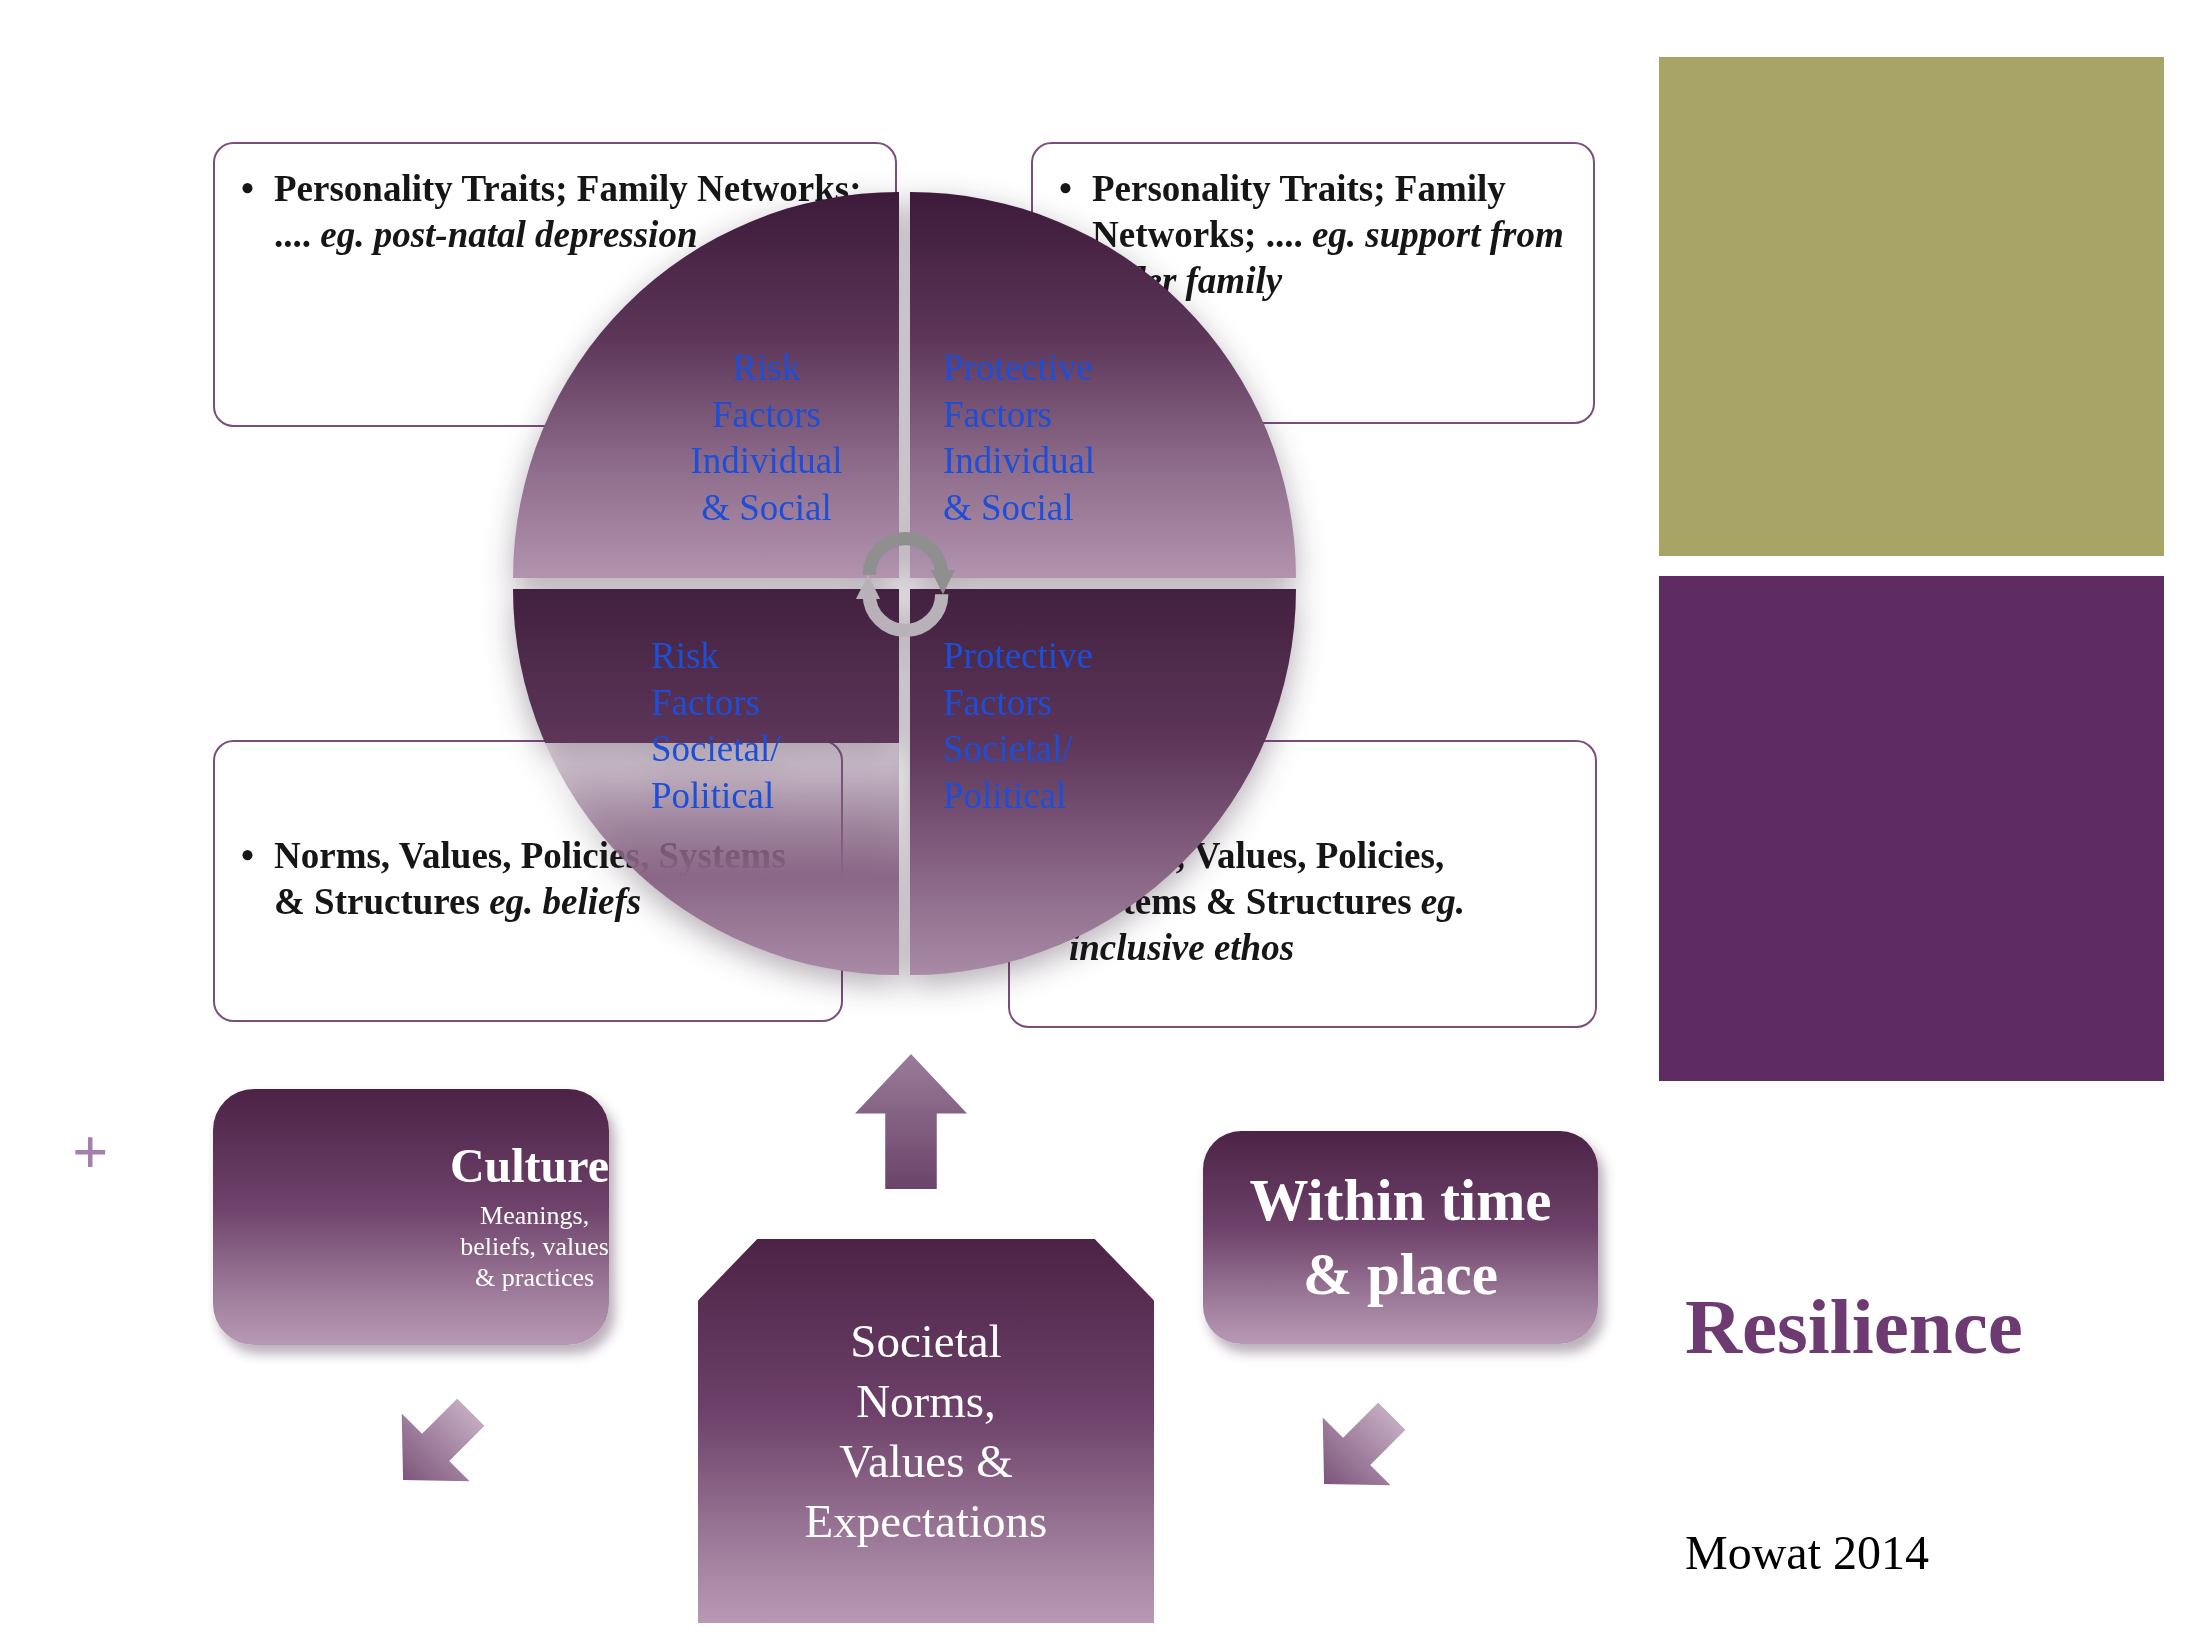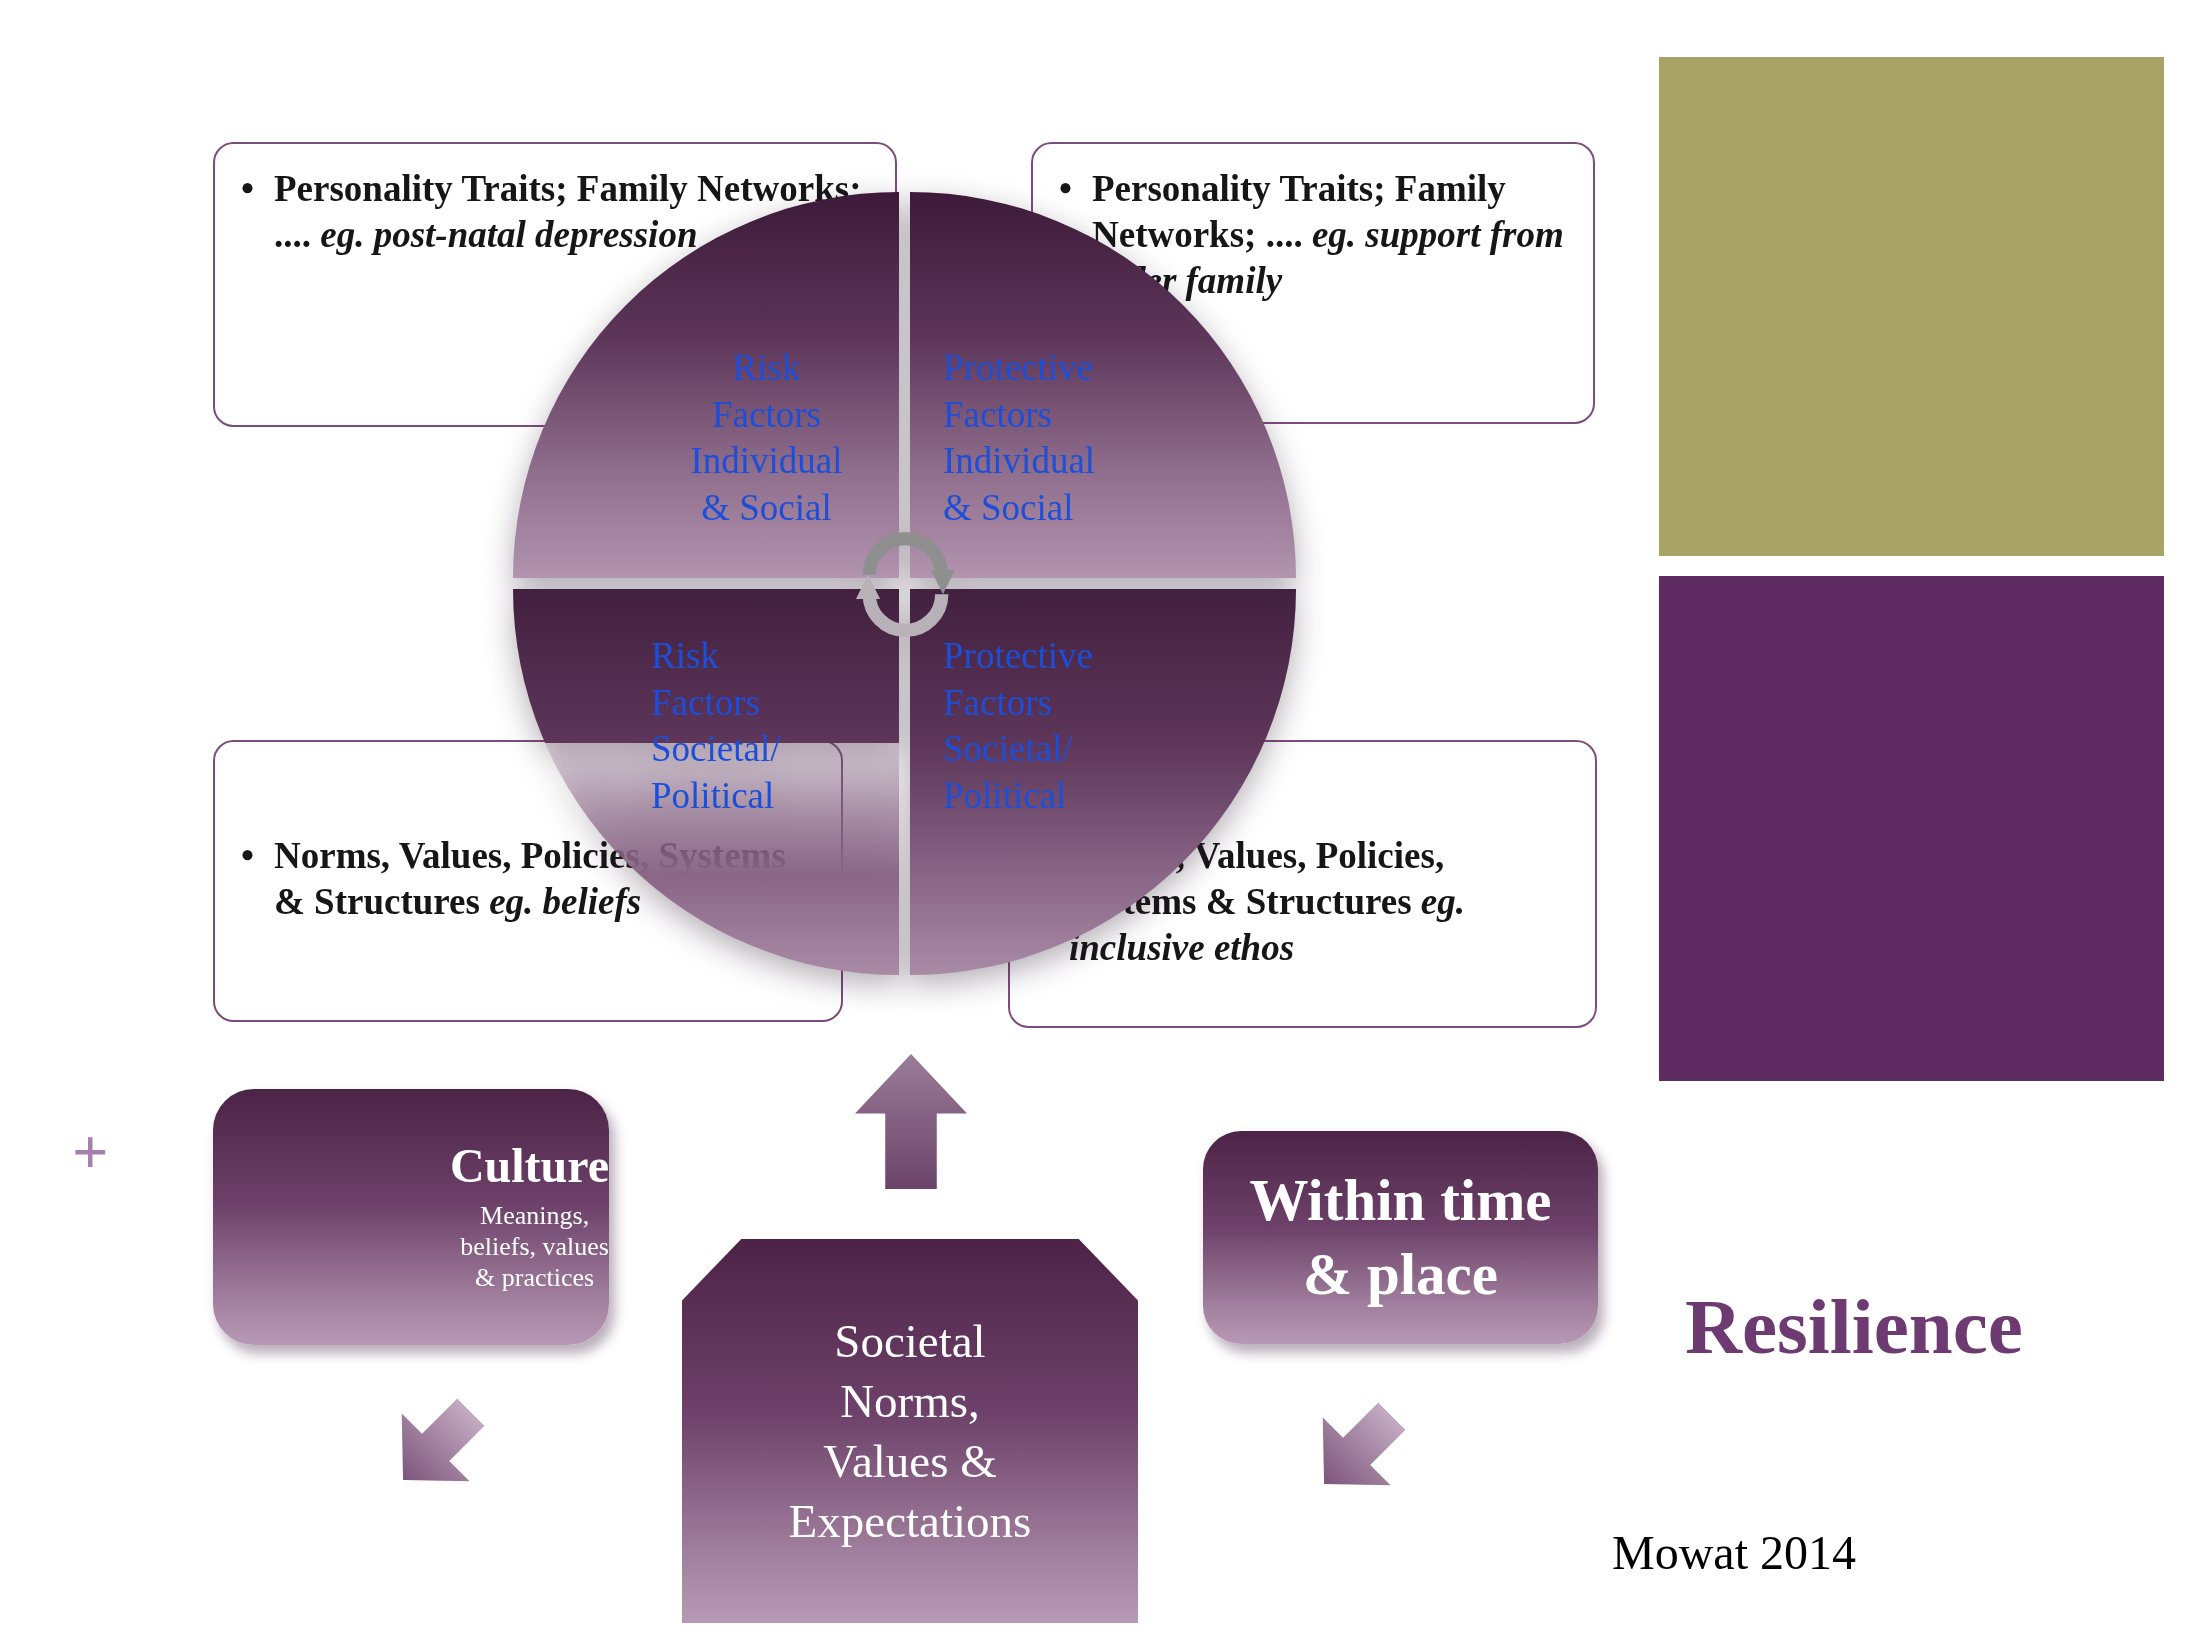--- a/index.html
+++ b/index.html
@@ -41,42 +41,42 @@
   .gradbox{color:#ffffff;text-align:center;position:absolute;z-index:3;
            background:linear-gradient(to bottom,#4c2347 0%,#6d4169 45%,#a584a2 85%,#b899b5 100%);
            box-shadow:5.2px 8.6px 12px rgba(60,30,60,.35);align-items:flex-end;}
   #culture{left:213px;top:1089px;width:396px;height:256px;border-radius:41px;
            display:flex;flex-direction:column;justify-content:center;}
   #culture .title{font-size:48px;font-weight:600;line-height:1.1;}
   #culture .body{font-size:26px;line-height:1.2;white-space:pre-line;margin-top:6.9px;margin-left:40px;}
   #within{left:1203px;top:1131px;width:395px;height:213px;border-radius:38px;
           display:flex;align-items:center;justify-content:center;
           font-size:59px;font-weight:600;line-height:1.25;white-space:pre-line;}
-  #societal{left:682px;top:1239px;width:456px;height:384px;box-shadow:none;
+  #societal{left:698px;top:1239px;width:456px;height:384px;box-shadow:none;
             clip-path:polygon(13% 0,87% 0,100% 16%,100% 100%,0 100%,0 16%);
             display:flex;align-items:center;justify-content:center;
             font-size:47px;line-height:1.28;white-space:pre-line;}
   
   .arrow-up{position:absolute;left:855px;top:1054px;width:112px;height:135px;z-index:4;
             clip-path:polygon(50% 0,100% 44%,73% 44%,73% 100%,27% 100%,27% 44%,0 44%);
             background:linear-gradient(to bottom,#9a7c98,#6b436a);
             filter:drop-shadow(3.4px 5.2px 5.2px rgba(60,30,60,.4));}
   .arrow-sw{position:absolute;width:96px;height:96px;z-index:4;transform:rotate(45deg);
             clip-path:polygon(30% 0,70% 0,70% 52%,100% 52%,50% 100%,0 52%,30% 52%);
             background:linear-gradient(to bottom,#c3abc1,#7d557b);
             filter:drop-shadow(3.4px 3.4px 5.2px rgba(60,30,60,.4));}
   #arrow-sw-1{left:389px;top:1398px;}
   #arrow-sw-2{left:1310px;top:1402px;}
   #plus{position:absolute;left:72px;top:1115px;font-size:64px;font-weight:700;color:#a57fad;z-index:3;}
   
   .swatch{position:absolute;left:1659px;width:505px;z-index:1;}
   #swatch-olive{top:57px;height:499px;}
   #swatch-purple{top:576px;height:505px;}
   #title{position:absolute;left:1685px;top:1282px;font-size:79px;font-weight:700;color:#6e3a72;z-index:3;}
-  #credit{position:absolute;left:1612px;top:1525px;font-size:48px;color:#000000;z-index:3;}
+  #credit{position:absolute;left:1685px;top:1525px;font-size:48px;color:#000000;z-index:3;}
 </style>
 </head>
 <body>
 
 <div id="slide">
 
   <div class="callout" id="co-tl">
     <div class="row">
       <span>•</span>
       <span><span>Personality Traits; Family Networks; .... </span><em>eg. post-natal depression</em></span>

